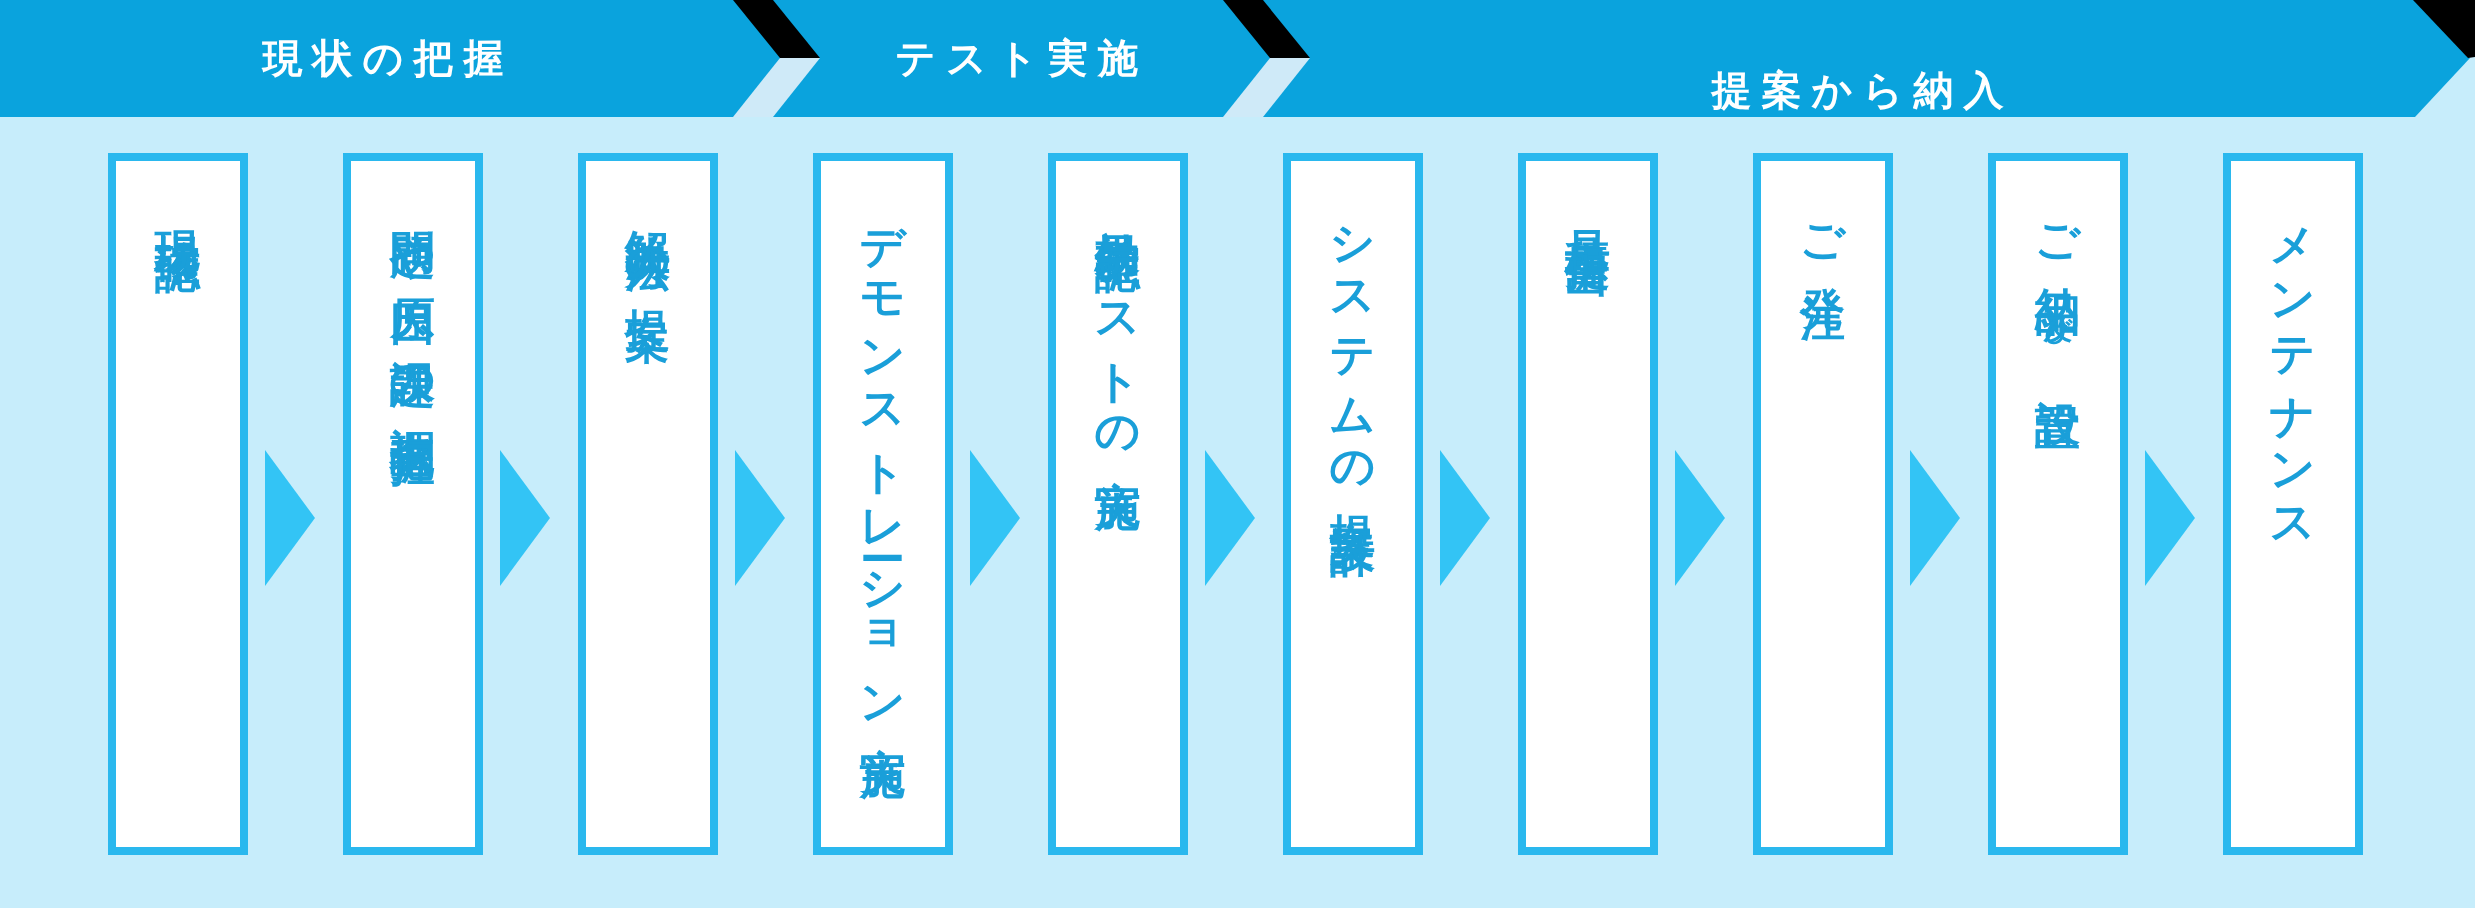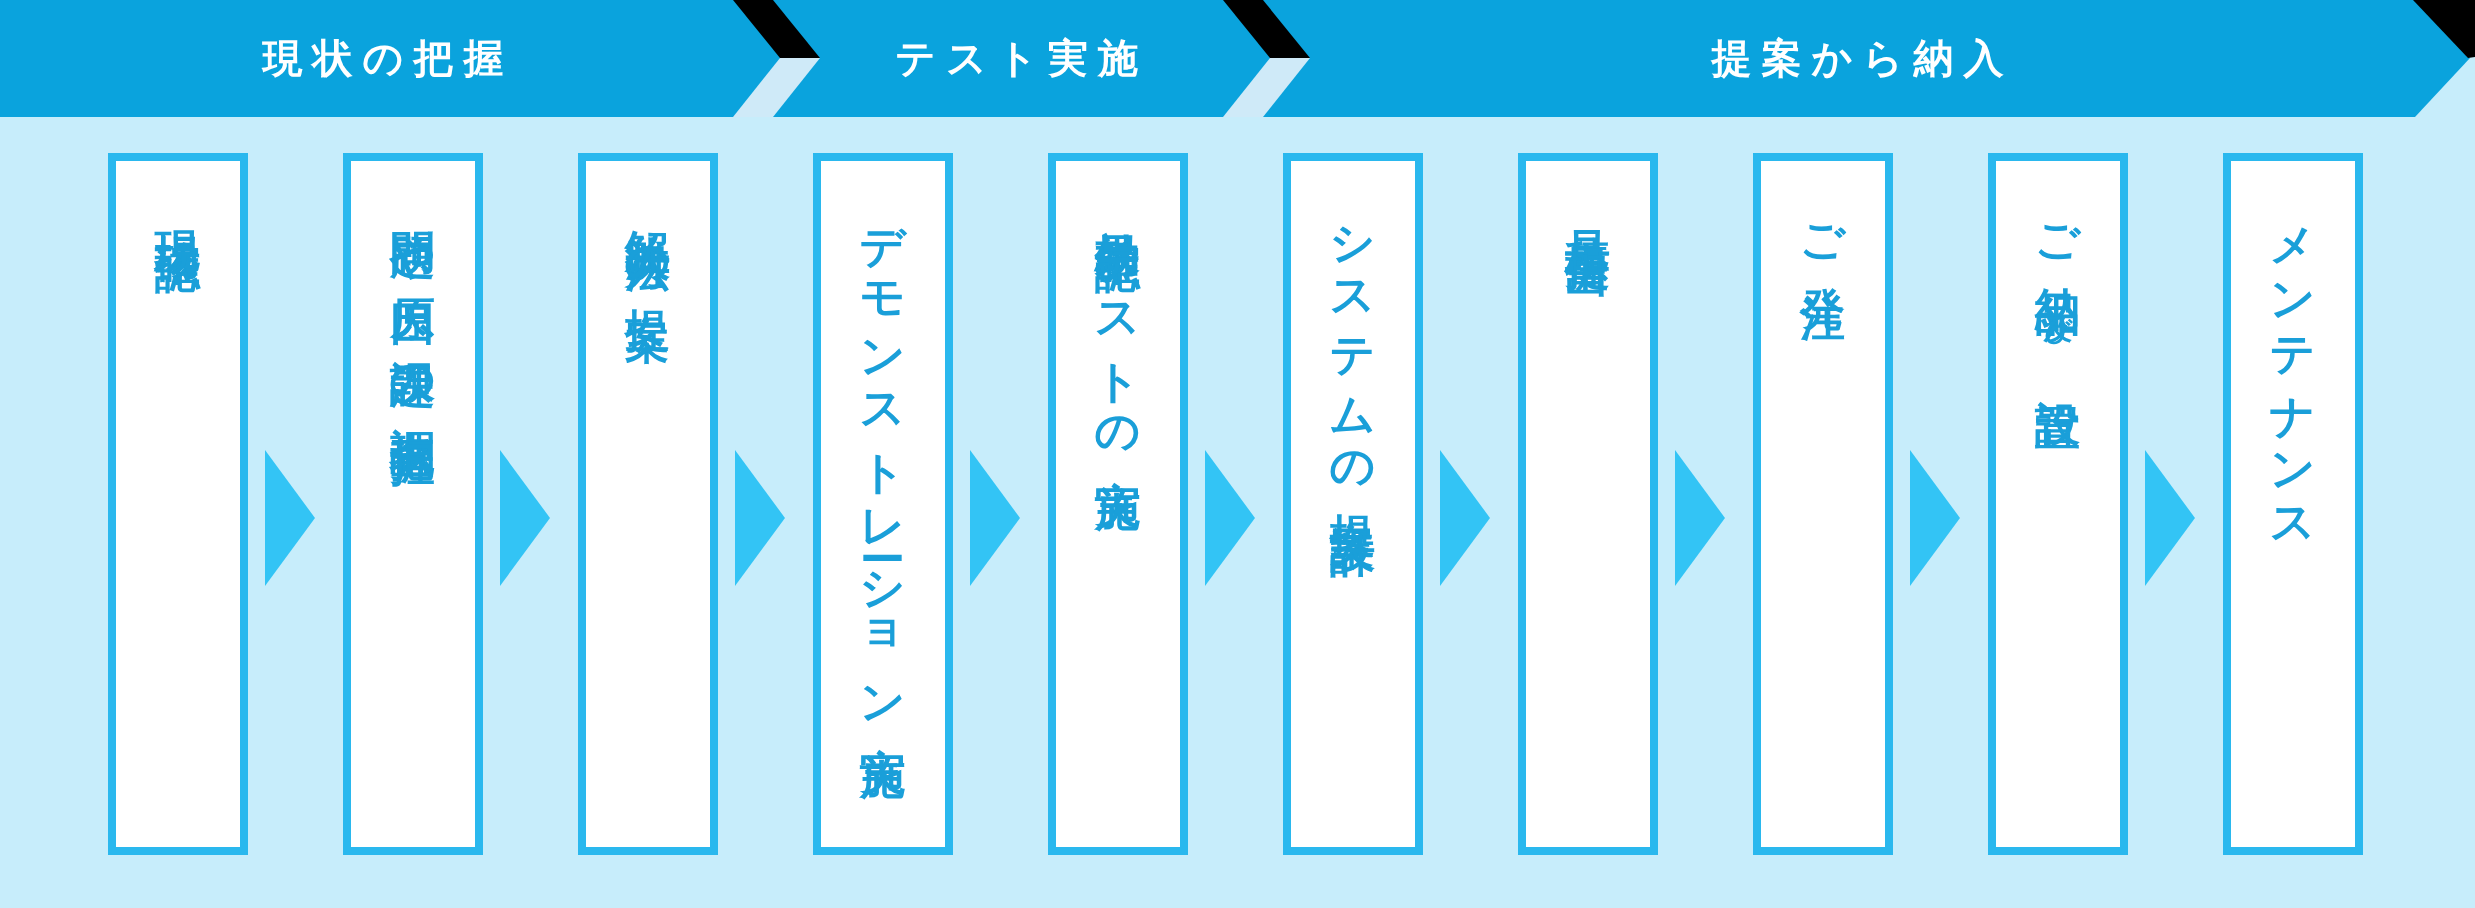--- a/index.html
+++ b/index.html
@@ -16,21 +16,21 @@
   
   .banner-svg{position:absolute;top:0;left:0;display:block;}
   .phase-label{
     position:absolute;top:0;height:117px;line-height:117px;
     text-align:center;color:var(--banner-text,#fff);
     font-size:40px;font-weight:bold;letter-spacing:10px;
     white-space:nowrap;
   }
   .phase-1{left:0;width:776px;}
   .phase-2{left:820px;width:403px;}
-  .phase-3{left:1310px;width:1105px;}
+  .phase-3{left:1310px;width:1105px;margin-top:32px;}
   
   .step-box{
     position:absolute;top:153px;width:140px;height:702px;
     background:var(--box-fill,#fff);
     border:8px solid var(--box-border,#2ab8ee);
     box-sizing:border-box;
     display:flex;justify-content:center;
   }
   .vtext{
     writing-mode:vertical-rl;

